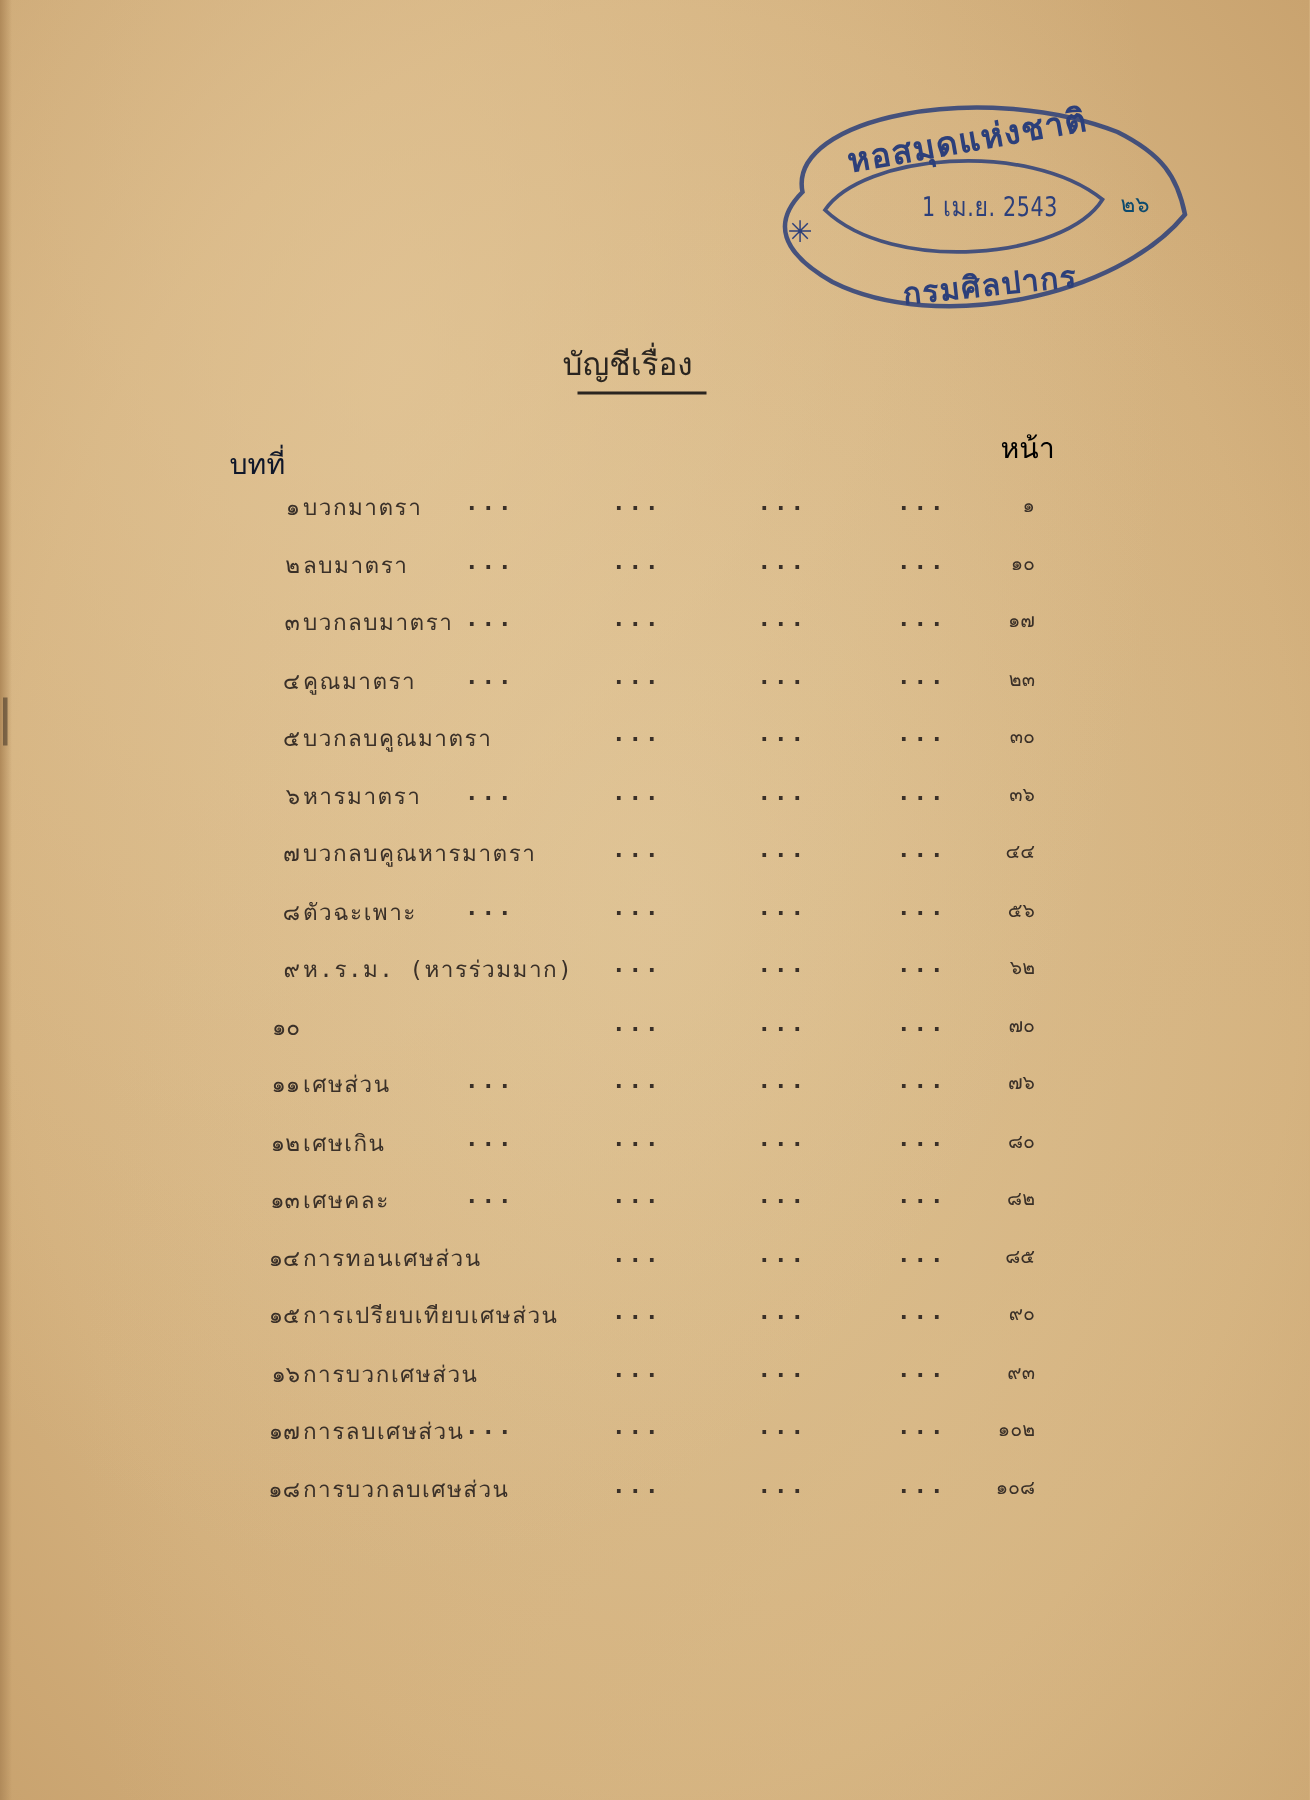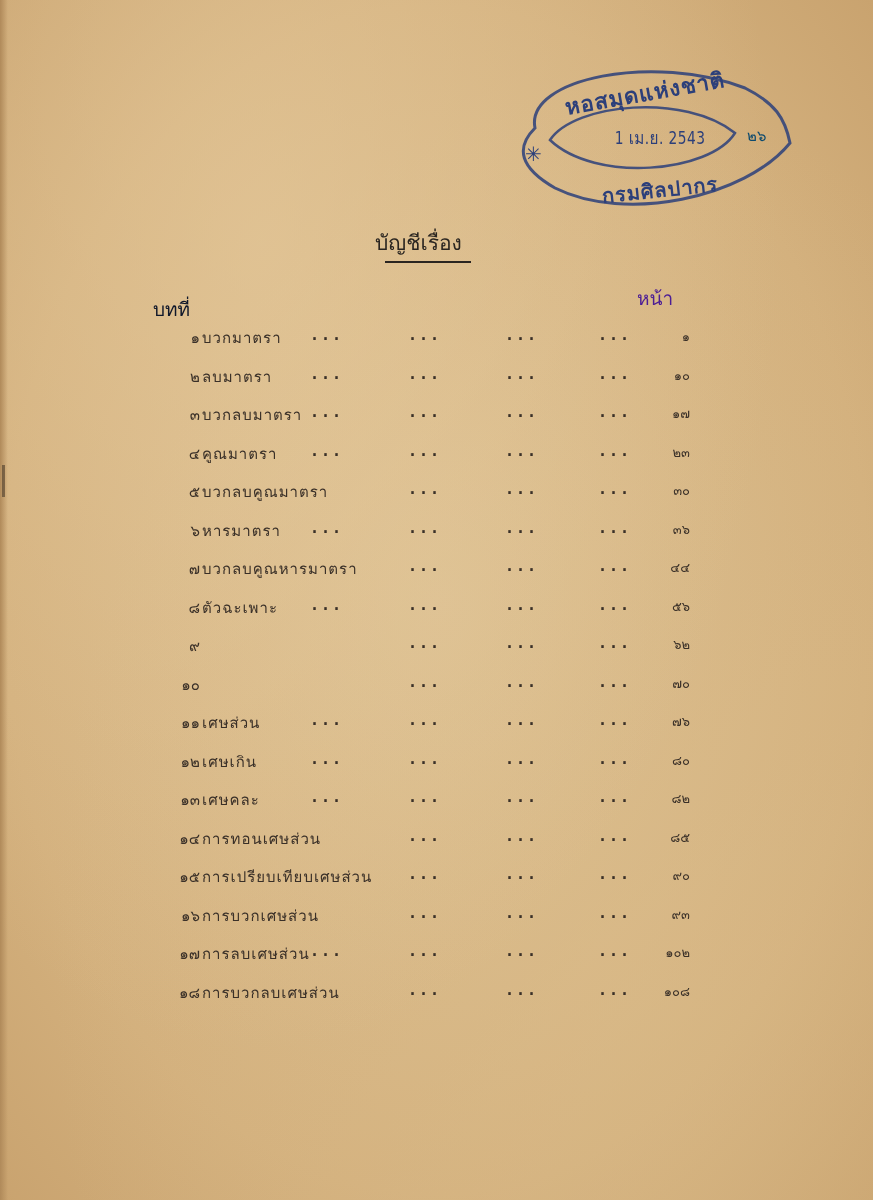--- a/index.html
+++ b/index.html
@@ -59,21 +59,21 @@
       font-family: "DejaVu Sans", sans-serif;
     }
     .title-underline {
       position: absolute; left: 385px; top: 261px; width: 86px; height: 2px;
       background: #2a2520;
     }
     .col-head-left {
       position: absolute; left: 153px; top: 283px; font-size: 19px; color: #0f172a; margin-top: 11px;
     }
     .col-head-right {
-      position: absolute; left: 637px; top: 283px; font-size: 19px; color: #4c1d95;
+      position: absolute; left: 667px; top: 283px; font-size: 19px; color: #000000;
     }
     
     .toc {
       position: absolute; left: 150px; top: 320px; width: 570px;
     }
     .row {
       position: relative; height: 38.5px; font-size: 15px; color: #3a3028;
       font-family: "DejaVu Sans Mono", monospace;
     }
     .row span { position: absolute; top: 6px; white-space: nowrap; }
@@ -177,20 +177,21 @@
       <span class="num">๘</span>
       <span class="label">ตัวฉะเพาะ</span>
       <span class="dots d1">...</span>
       <span class="dots d2">...</span>
       <span class="dots d3">...</span>
       <span class="dots d4">...</span>
       <span class="page-no">๕๖</span>
     </div>
     <div class="row">
       <span class="num">๙</span>
+      <span class="label">ห.ร.ม. (หารร่วมมาก)</span>
       <span class="dots d2">...</span>
       <span class="dots d3">...</span>
       <span class="dots d4">...</span>
       <span class="page-no">๖๒</span>
     </div>
     <div class="row">
       <span class="num">๑๐</span>
       <span class="dots d2">...</span>
       <span class="dots d3">...</span>
       <span class="dots d4">...</span>

